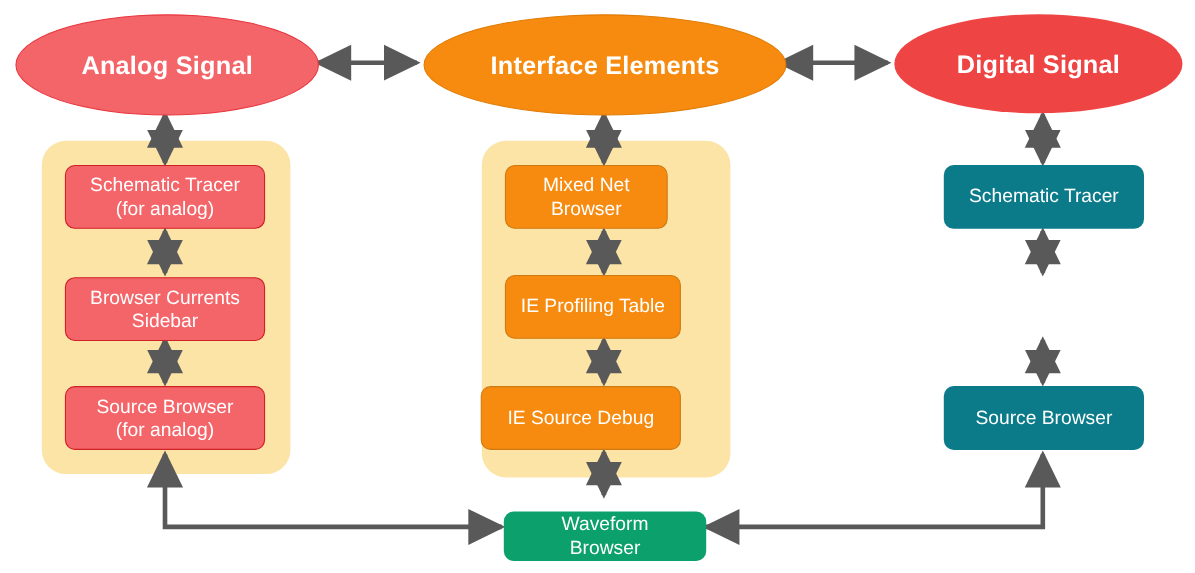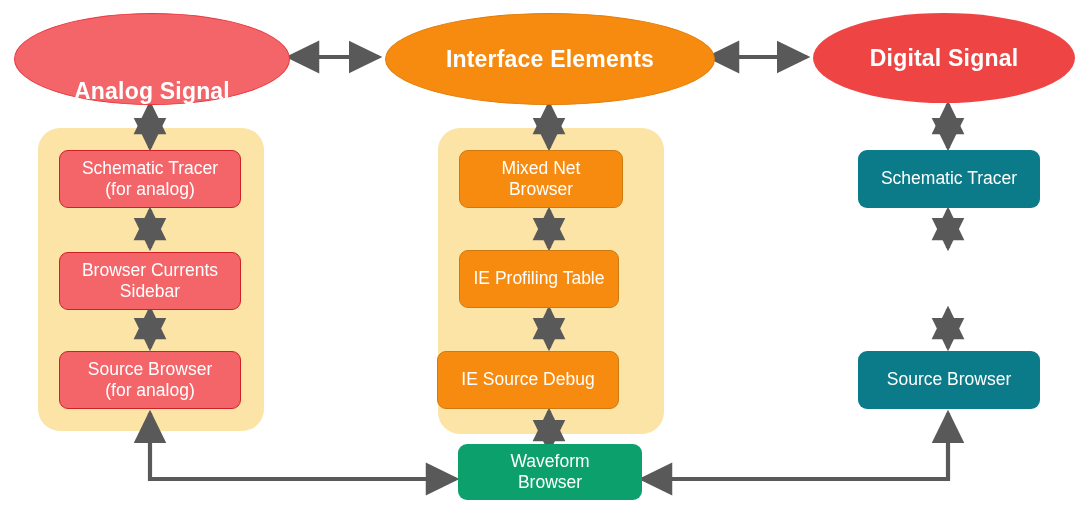--- a/index.html
+++ b/index.html
@@ -40,21 +40,20 @@
     color: #ffffff;
     font-weight: bold;
     font-size: 23px;
     letter-spacing: 0.2px;
     text-align: center;
     line-height: 1.15;
   }
   .ellipse-analog {
     background: #f4656a;
     border: 1.6px solid #e8383f;
-    align-items: flex-end;
   }
   .ellipse-interface {
     background: #f68b10;
     border: 1.6px solid #e07c06;
   }
   .ellipse-digital {
     background: #ef4444;
     border: none;
   }
   .box-node {
@@ -152,36 +151,36 @@
   </div>
   <div class="box-node box-red" style="left:59px; top:252px; width:182px; height:58px;">
     <span class="node-label">Browser Currents
 Sidebar</span>
   </div>
   <div class="box-node box-red" style="left:59px; top:351px; width:182px; height:58px;">
     <span class="node-label">Source Browser
 (for analog)</span>
   </div>
 
-  <div class="box-node box-orange" style="left:459px; top:150px; width:164px; height:58px;">
+  <div class="box-node box-orange" style="left:459px; top:150px; width:148px; height:58px;">
     <span class="node-label">Mixed Net
 Browser</span>
   </div>
   <div class="box-node box-orange" style="left:459px; top:250px; width:160px; height:58px;">
     <span class="node-label">IE Profiling Table</span>
   </div>
   <div class="box-node box-orange" style="left:437px; top:351px; width:182px; height:58px;">
     <span class="node-label">IE Source Debug</span>
   </div>
 
   <div class="box-node box-teal" style="left:858px; top:150px; width:182px; height:58px;">
     <span class="node-label">Schematic Tracer</span>
   </div>
   <div class="box-node box-teal" style="left:858px; top:351px; width:182px; height:58px;">
     <span class="node-label">Source Browser</span>
   </div>
 
-  <div class="box-node box-green" style="left:458px; top:444px; width:184px; height:56px;">
+  <div class="box-node box-green" style="left:458px; top:465px; width:184px; height:45px;">
     <span class="node-label">Waveform
 Browser</span>
   </div>
 
 </div>
 
 </body></html>

